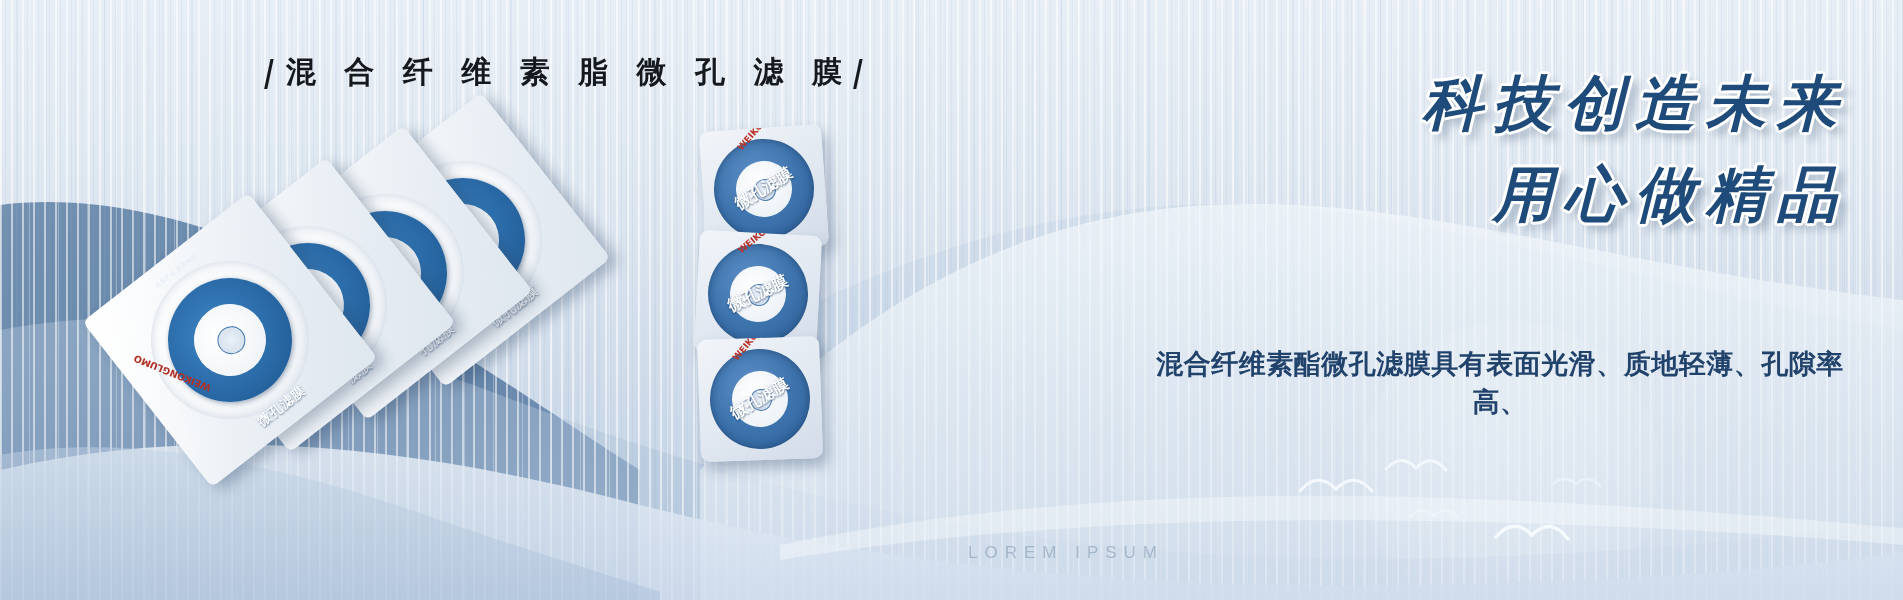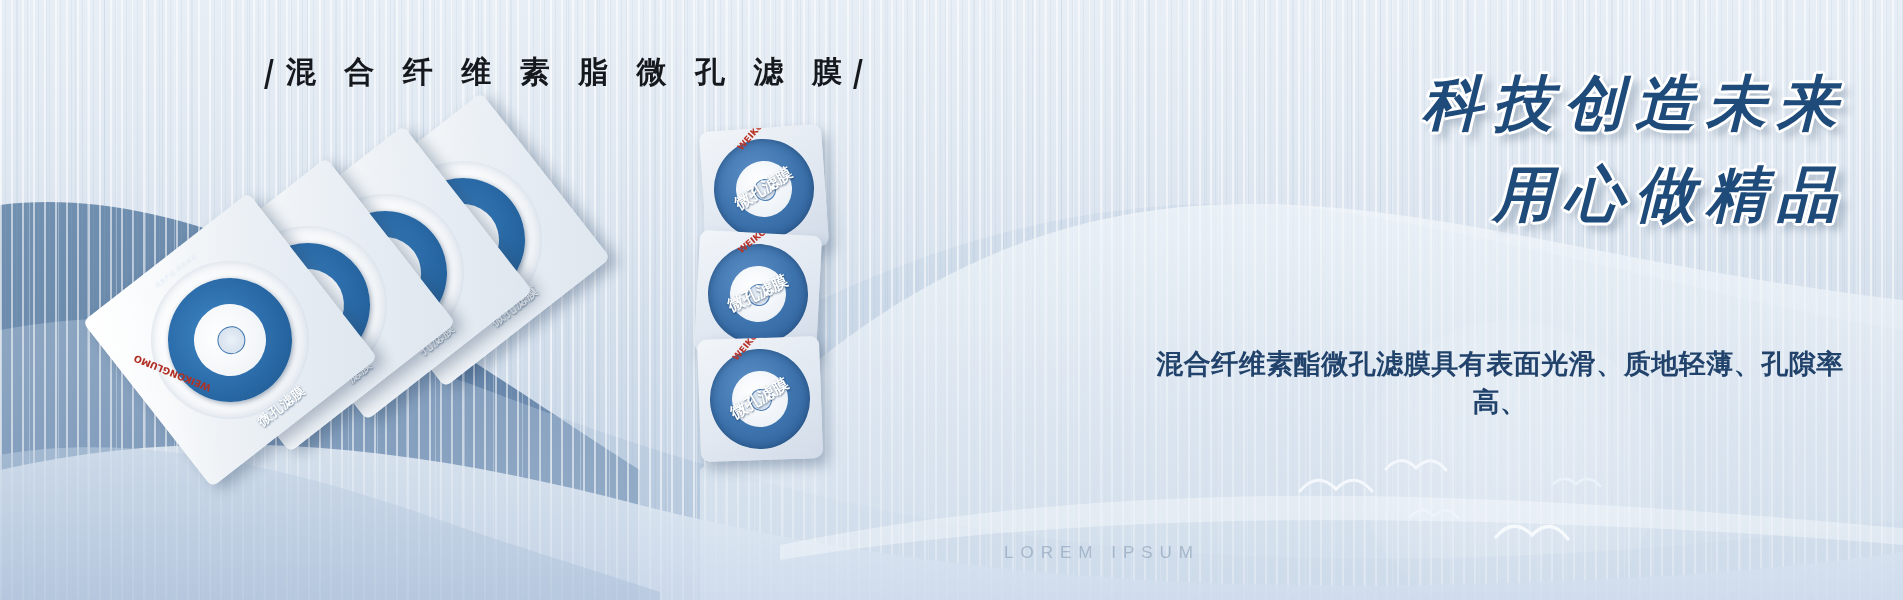--- a/index.html
+++ b/index.html
@@ -129,21 +129,20 @@
   
   .watermark{
     position:absolute;
     left:968px; top:543px;
     z-index:9;
     font-family:"Liberation Sans", sans-serif;
     font-size:17px;
     letter-spacing:7px;
     color:rgba(92,118,150,0.38);
     white-space:nowrap;
-    padding-left:36px;
   }
 
   
   .products{position:absolute; left:115px; top:130px; width:470px; height:330px; z-index:10;}
 
   .pack{
     position:absolute;
     width:210px;height:210px;
     transform-origin:50% 50%;
     transform:rotate(-38deg);

